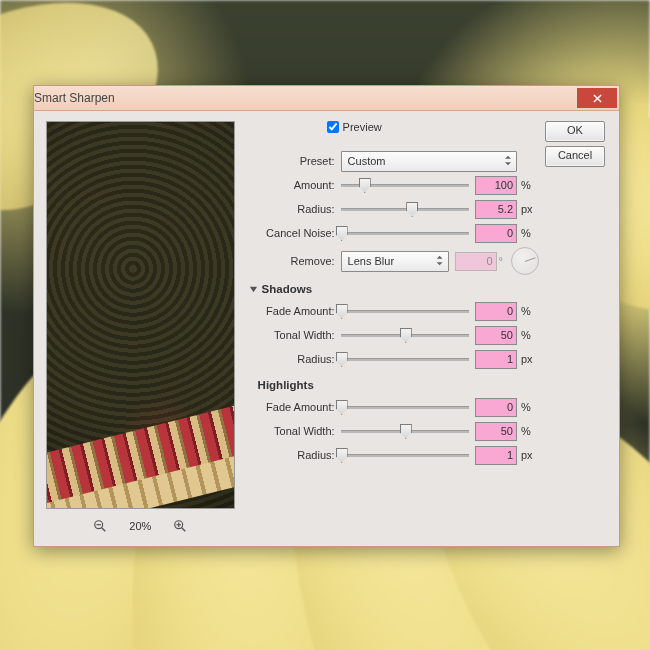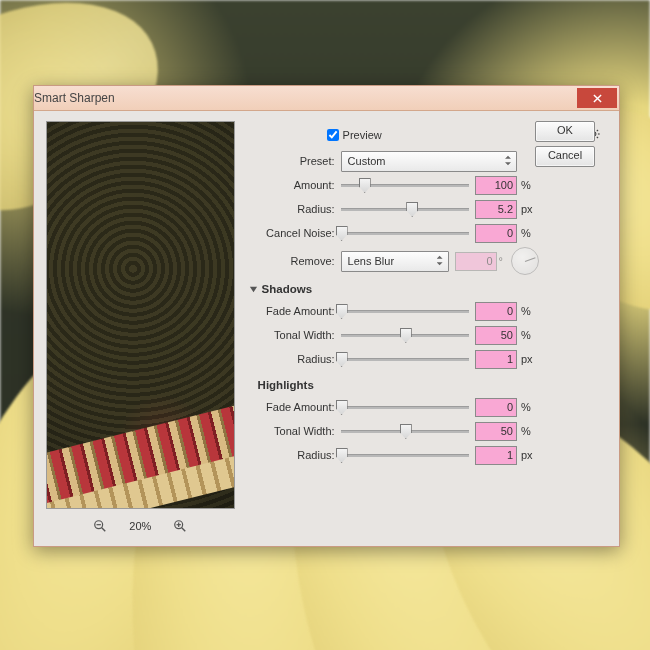--- a/index.html
+++ b/index.html
@@ -35,24 +35,24 @@
   .preview .band2{position:absolute;left:-20%;right:-20%;height:30px;bottom:-2px;transform:rotate(-14deg);background:repeating-linear-gradient(90deg,#e0c890 0 11px,#b3945a 11px 15px);}
   .preview .seeds{position:absolute;inset:0;background:
       radial-gradient(circle at 50% 40%,rgba(0,0,0,0) 0%,rgba(0,0,0,0) 55%,rgba(0,0,0,.25) 100%),
       repeating-radial-gradient(circle at 46% 38%, #3f3b24 0 4px, #2a2818 4px 8px);mix-blend-mode:normal;opacity:.9;}
   .zoomrow{display:flex;align-items:center;justify-content:center;gap:22px;height:26px;margin-top:4px;}
   .zoomrow .mag{width:14px;height:14px;}
   .zoomrow .pct{font-size:11px;}
 
   
   .rightcol{flex:1;position:relative;}
-  .toprow{display:flex;align-items:flex-end;height:20px;}
+  .toprow{display:flex;align-items:flex-start;height:20px;}
   .previewchk{display:flex;align-items:center;gap:4px;margin-left:78px;}
   .gear{margin-left:auto;margin-right:6px;}
-  .btnstack{position:absolute;right:12px;top:0;display:flex;flex-direction:column;gap:4px;}
+  .btnstack{position:absolute;right:2px;top:0;display:flex;flex-direction:column;gap:4px;}
   .btn{width:58px;height:19px;border:1px solid #8a8a8a;background:linear-gradient(#fcfcfc,#e4e4e4);font-size:11px;text-align:center;line-height:17px;border-radius:2px;box-shadow:0 0 0 1px rgba(255,255,255,.6) inset;cursor:pointer;}
 
   .ctrls{margin-top:8px;margin-right:68px;}
   .row{display:flex;align-items:center;height:24px;}
   .row .lbl{width:86px;text-align:right;padding-right:6px;white-space:nowrap;}
   .row .slider{flex:1;position:relative;height:16px;}
   .row .numbox{width:34px;height:17px;border:1px solid #8a8a8a;background:#f9a8d4;font-size:11px;text-align:right;padding:0 3px;line-height:17px;margin-left:6px;}
   .row .unit{width:18px;padding-left:4px;}
   .dropdown{height:19px;border:1px solid #8a8a8a;background:linear-gradient(#fdfdfd,#e9e9e9);display:flex;align-items:center;padding:0 16px 0 6px;position:relative;border-radius:1px;font-size:11px;}
   .dropdown::after{content:"";position:absolute;right:5px;top:3px;width:6px;height:12px;background:linear-gradient(#666,#666);clip-path:polygon(0 35%,100% 35%,50% 10%,0 35%,0 65%,100% 65%,50% 90%,0 65%);} 

